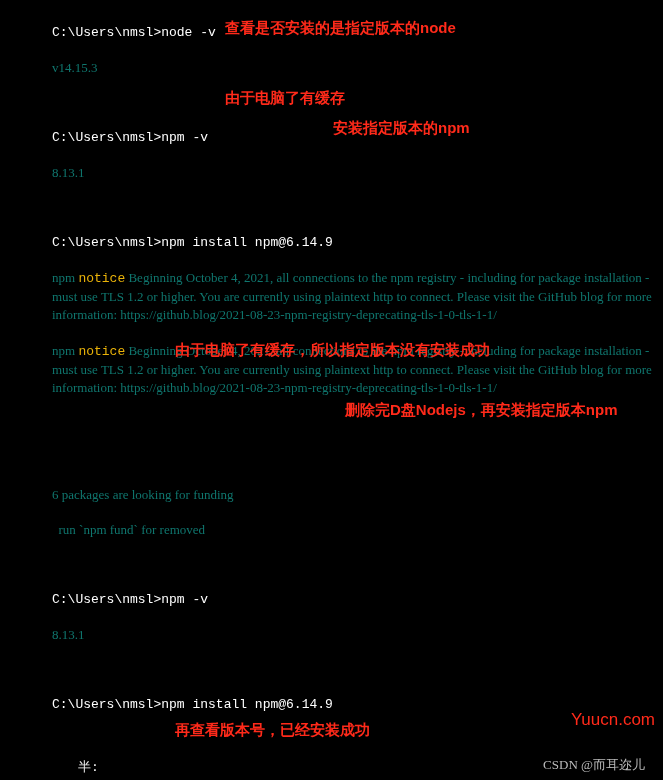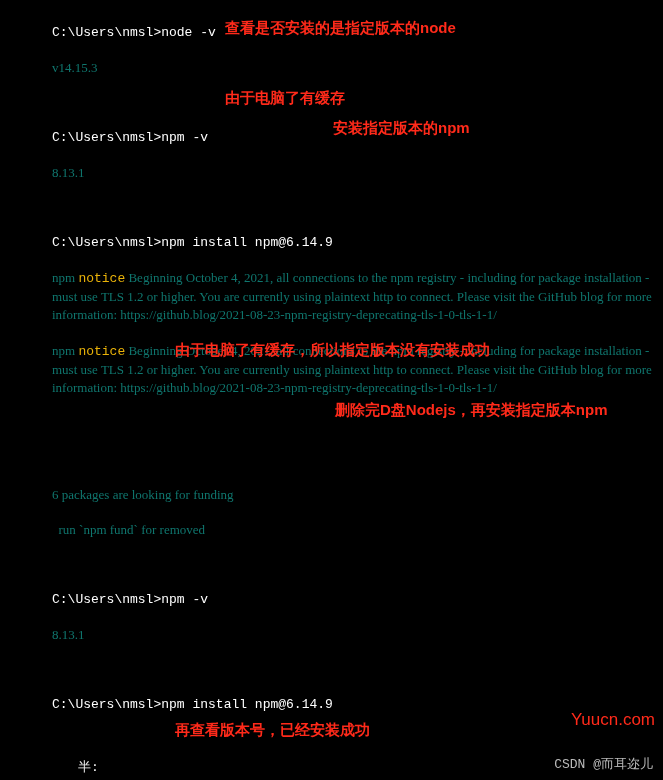--- a/index.html
+++ b/index.html
@@ -37,24 +37,24 @@
   .watermark {
     position: absolute;
     right: 8px;
     bottom: 48px;
     color: #ff2a1a;
     font-family: "Microsoft YaHei",sans-serif;
     font-size: 17px;
   }
   .csdn {
     position: absolute;
-    right: 10px;
+    right: 18px;
     bottom: 6px;
     color: #bbb;
-    font-family: Liberation Mono, monospace;
+    font-family: Liberation Serif, serif;
     font-size: 13px;
   }
   .ime {
     position: absolute;
     left: 78px;
     bottom: 4px;
     color: #eee;
     font-family: "SimSun",monospace;
     font-size: 13px;
     background: #000;
@@ -97,18 +97,18 @@
 
 
 
 
 </div>
 
 <div class="anno" style="left:225px; top:18px;">查看是否安装的是指定版本的node</div>
 <div class="anno" style="left:225px; top:88px;">由于电脑了有缓存</div>
 <div class="anno" style="left:333px; top:118px;">安装指定版本的npm</div>
 <div class="anno" style="left:175px; top:340px;">由于电脑了有缓存，所以指定版本没有安装成功</div>
-<div class="anno" style="left:335px; top:400px;">删除完D盘Nodejs，再安装指定版本npm</div>
+<div class="anno" style="left:345px; top:400px;">删除完D盘Nodejs，再安装指定版本npm</div>
 <div class="anno" style="left:175px; top:720px;">再查看版本号，已经安装成功</div>
 
 <div class="watermark">Yuucn.com</div>
 <div class="csdn">CSDN @而耳迩儿</div>
 <div class="ime">半:</div>
 
 </body></html>

